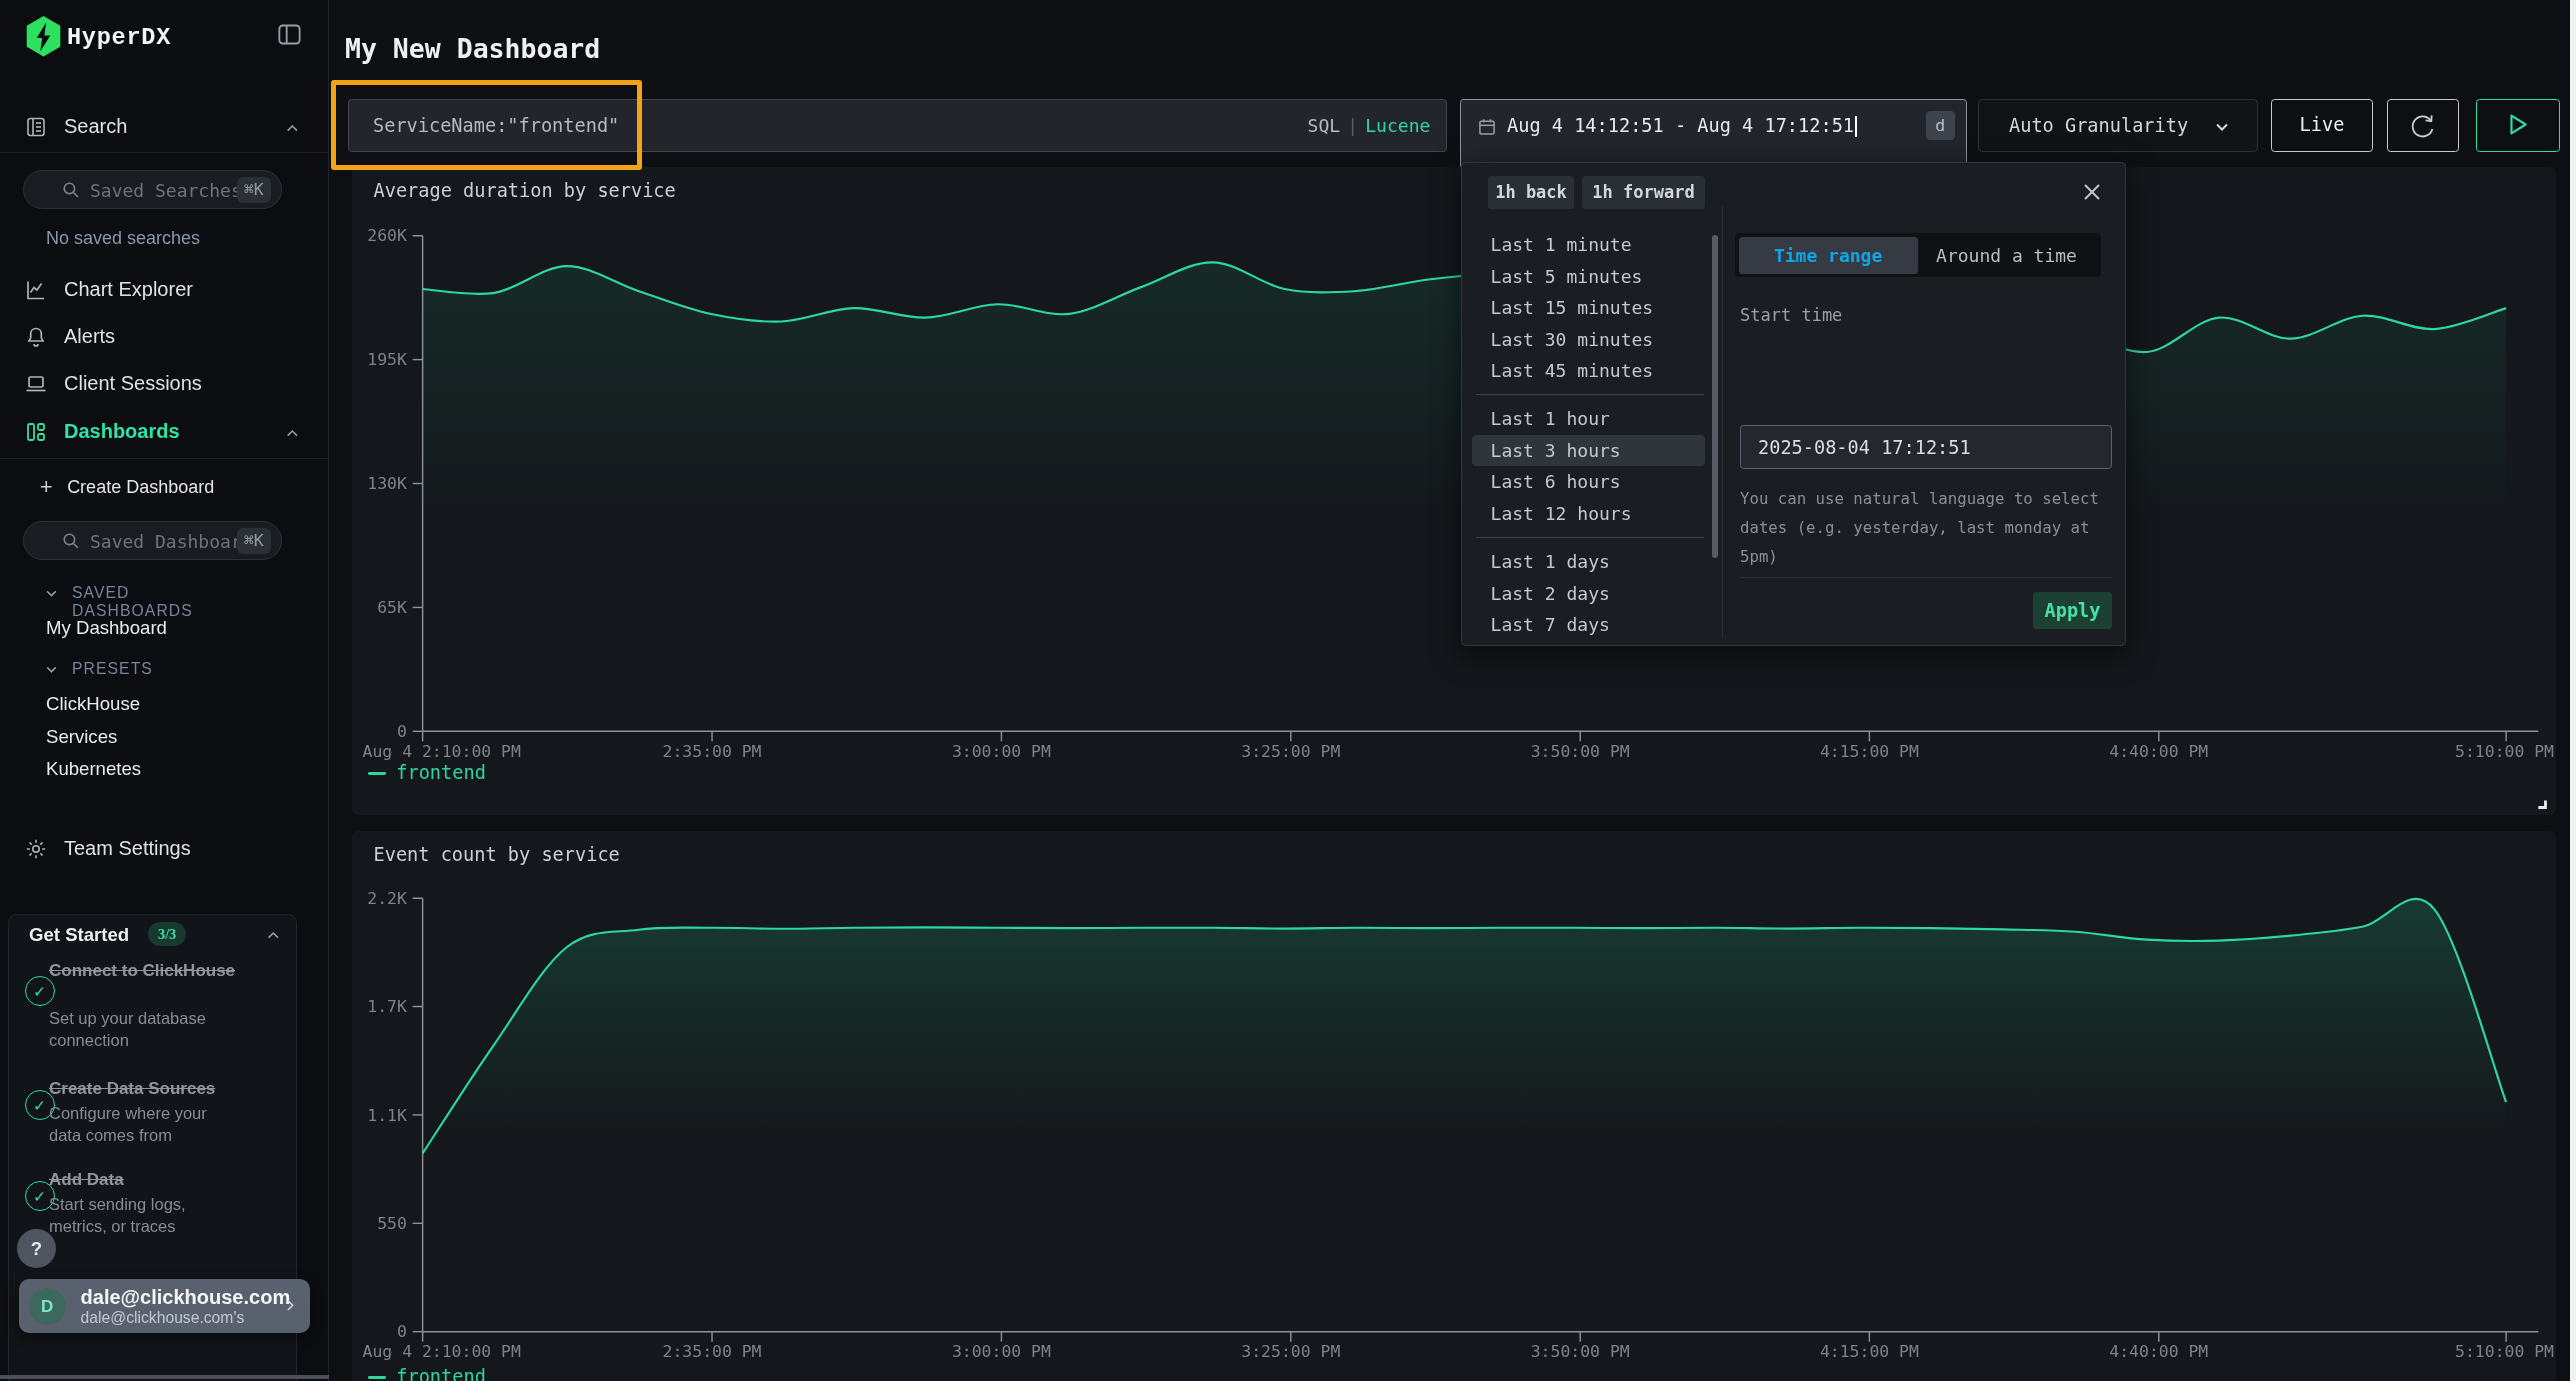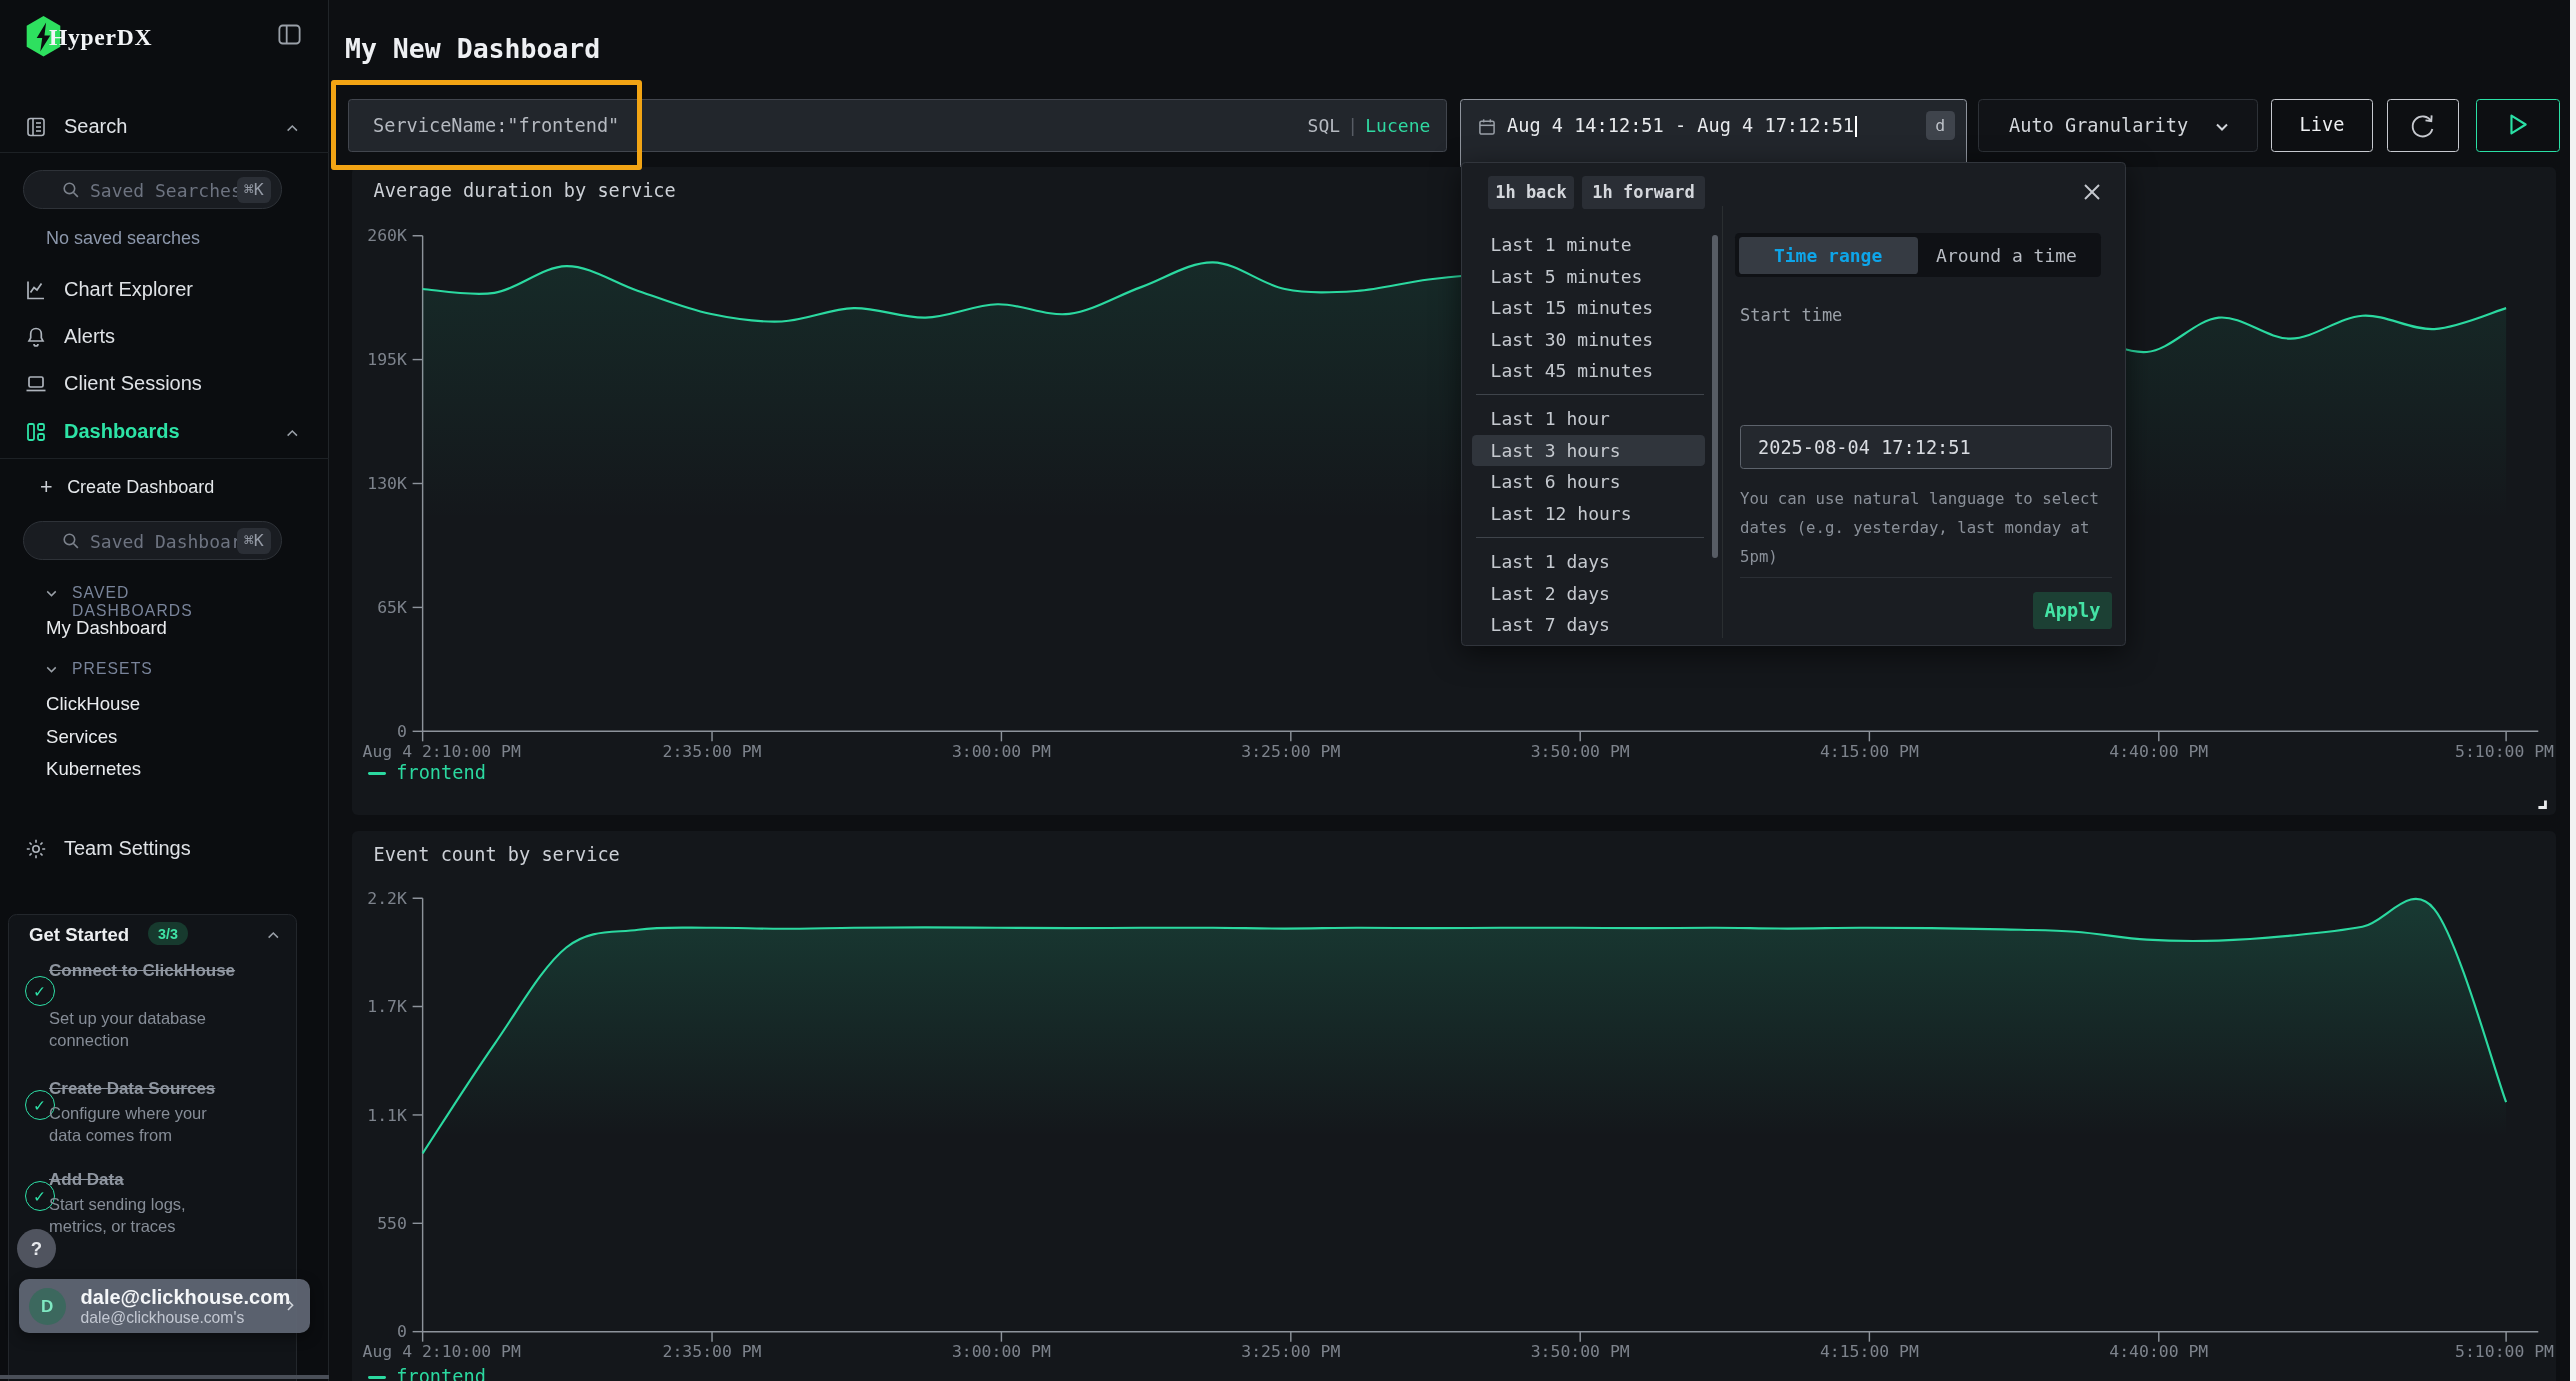--- a/index.html
+++ b/index.html
@@ -4,40 +4,40 @@
 <style>
   * { margin:0; padding:0; box-sizing:border-box; }
   html,body { width:2576px; height:1381px; overflow:hidden; }
   body { background:#0d0f12; font-family:"Liberation Sans",sans-serif; position:relative; }
   .mono { font-family:"DejaVu Sans Mono",monospace; }
   .abs { position:absolute; }
 
   
   #sidebar { position:absolute; left:0; top:0; width:329px; height:1381px; background:#0b0d10; border-right:1.4px solid #212529; z-index:5; }
   .brand-row { position:absolute; left:0; top:15.7px; width:329px; height:43px; }
-  .brand-text { position:absolute; left:49px; top:8.6px; font-family:Liberation Serif, serif; font-weight:bold; font-size:23.6px; color:#f2f4f6; letter-spacing:0.7px; }
+  .brand-text { position:absolute; left:67px; top:8.6px; font-family:Liberation Mono, monospace; font-weight:bold; font-size:23.6px; color:#f2f4f6; letter-spacing:0.7px; }
   .nav-item { position:absolute; left:0; width:329px; height:37px; cursor:pointer; }
   .nav-item .lbl { position:absolute; left:64px; top:5.7px; font-size:20px; color:#dfe2e6; }
   .nav-item .ico { position:absolute; left:24px; top:5.7px; width:24px; height:24px; color:#aeb4bc; }
   .nav-item.active .lbl { color:#2de3a6; font-weight:bold; }
   .nav-item.active .ico { color:#2de3a6; }
   .chev { position:absolute; width:18.6px; height:18.6px; color:#9aa0a8; }
   .divider { position:absolute; left:0; width:329px; height:0.7px; background:#1d2125; }
   .pill { position:absolute; left:23px; width:259px; height:39px; border-radius:19.3px; background:#191c21; border:1.1px solid #2e3238; cursor:pointer; }
   .pill .ph { position:absolute; left:66px; top:9.3px; font-family:"DejaVu Sans Mono",monospace; font-size:18px; color:#6d7380; }
   .pill .kbd { position:absolute; right:10px; top:5.7px; height:26.5px; padding:2.9px 7.2px; background:#2b2f36; border-radius:6.4px; font-size:16.5px; color:#959ba6; }
   .pill .mag { position:absolute; left:37px; top:9.3px; width:19.3px; height:19.3px; color:#7c828c; }
   .sec-hdr { position:absolute; left:43px; height:21.5px; cursor:pointer; }
   .sec-hdr .lbl { position:absolute; left:29px; top:0; font-size:15.7px; letter-spacing:1.1px; color:#79849a; }
   .side-link { position:absolute; left:46px; font-size:18.6px; color:#e9ebee; cursor:pointer; }
 
   
   #gs-card { position:absolute; left:8px; top:914px; width:289px; height:544px; background:#111418; border:1.1px solid #23272c; border-radius:8.6px; }
   .gs-title { position:absolute; left:20px; top:8.6px; font-size:18.6px; font-weight:bold; color:#eceef0; }
-  .gs-badge { position:absolute; left:139px; top:7.2px; padding:3.6px 10px; background:#173a2e; color:#3fe3a6; font-size:14.3px; font-weight:bold; border-radius:12px; }
+  .gs-badge { position:absolute; left:139px; top:7.2px; padding:3.6px 10px; background:#173a2e; color:#3fe3a6; font-size:14.3px; font-weight:bold; border-radius:12px;font-family:Liberation Serif, serif; }
   .gs-item { position:absolute; left:0; width:289px; }
   .gs-check { position:absolute; left:15.7px; width:30px; height:30px; border:1.8px solid #2ee0a7; border-radius:50%; color:#2ee0a7; text-align:center; font-size:15.7px; line-height:29px; }
   .gs-item .t { position:absolute; left:40px; top:0; width:200px; font-size:17px; font-weight:bold; color:#8f96a0; text-decoration:line-through; line-height:23px; }
   .gs-item .d { position:absolute; left:40px; width:193px; font-size:16.5px; color:#868d97; line-height:21.5px; }
   #help-fab { position:absolute; left:17px; top:1229px; width:39px; height:39px; border-radius:50%; background:#50545f; color:#e6e8ec; font-weight:bold; font-size:18.6px; text-align:center; line-height:39px; cursor:pointer; z-index:7; }
   #user-chip { position:absolute; left:18.6px; top:1279px; width:291px; height:54px; border-radius:10px; background:rgba(95,101,115,0.95); cursor:pointer; z-index:7; box-shadow:0 4.3px 13px rgba(0,0,0,.4); }
   #user-chip .avatar { position:absolute; left:10px; top:8.6px; width:37px; height:37px; border-radius:50%; background:#3c685e; color:#7fe8c2; font-weight:bold; font-size:17px; text-align:center; line-height:37px; }
   #user-chip .em { position:absolute; left:62px; top:7.2px; font-size:20px; font-weight:bold; color:#f4f6f8; }
   #user-chip .sub { position:absolute; left:62px; top:30px; font-size:15.7px; color:#c3c8d2; }
   #side-bottom-line { position:absolute; left:0; top:1375px; width:329px; height:4.3px; background:#4a4f58; }

